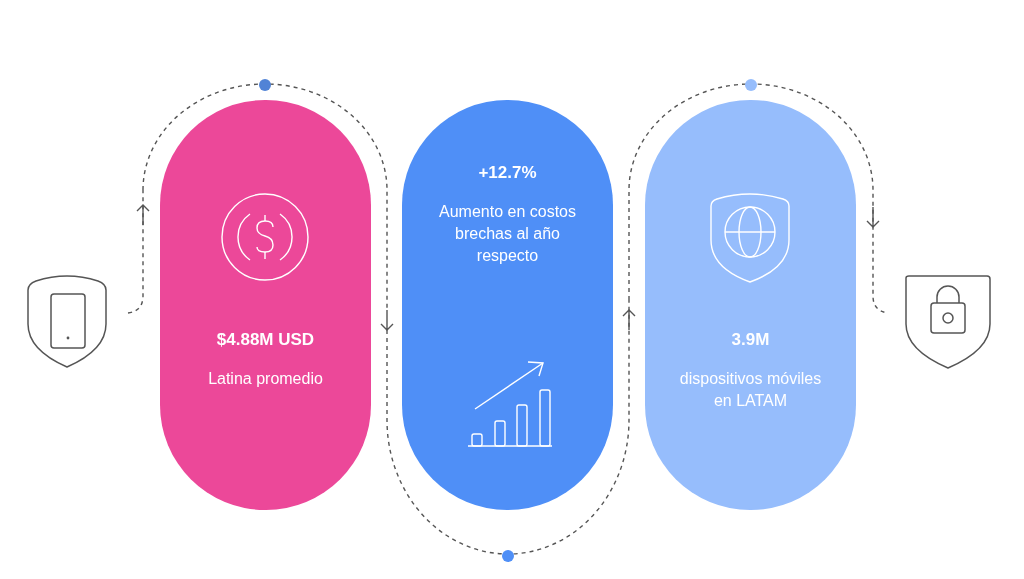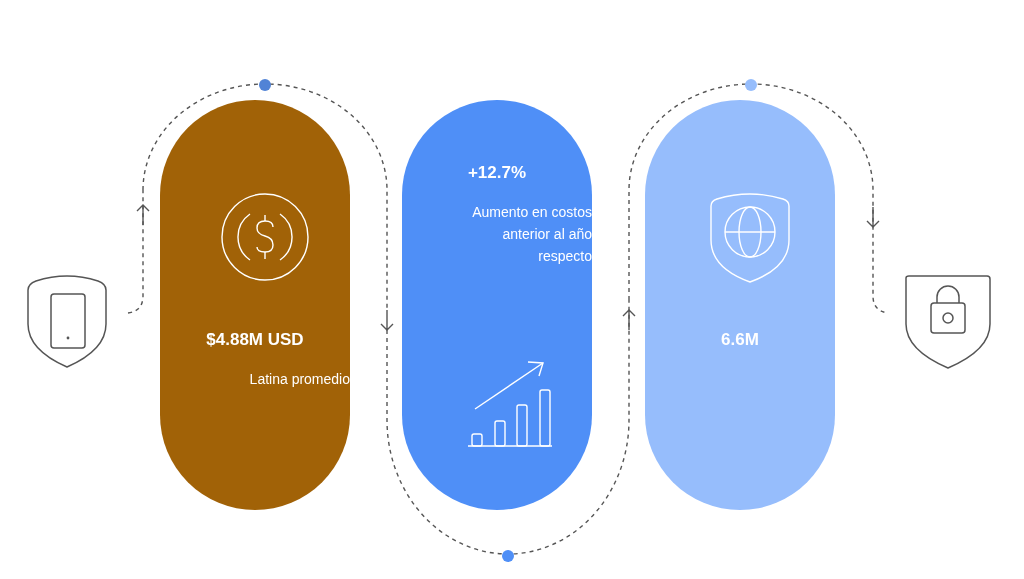--- a/index.html
+++ b/index.html
@@ -1,21 +1,21 @@
 <!DOCTYPE html>
 <html><head>
 <meta charset="utf-8">
 <style>
   html,body{margin:0;padding:0;background:#ffffff;}
   body{width:1024px;height:579px;position:relative;overflow:hidden;font-family:"Liberation Sans",sans-serif;}
   #canvas{position:absolute;left:0;top:0;width:1024px;height:579px;}
-  .pill{position:absolute;width:190px;height:410px;top:100px;border-radius:105px/105px;}
+  .pill{position:absolute;width:211px;height:410px;top:100px;border-radius:105px/105px;}
   .pill-text{position:absolute;left:0;width:100%;text-align:center;color:#ffffff;}
   .stat{font-weight:bold;font-size:17px;}
-  .desc{font-size:14px;line-height:22px;text-align:right;}
+  .desc{font-size:16px;line-height:22px;}
 </style>
 </head>
 <body>
 
 <div id="canvas">
 
   <svg width="1024" height="579" style="position:absolute;left:0;top:0;">
     <g fill="none" stroke="#555555" stroke-width="1.4" stroke-dasharray="4 4">
 
       <path d="M128 313 Q143 311 143 296 L143 190"></path>
@@ -45,58 +45,60 @@
     <circle cx="46" cy="66" r="1.4" fill="#555555"></circle>
   </svg>
 
   <svg width="96" height="100" style="position:absolute;left:900px;top:272px;">
     <path d="M6 6 Q6 4 9 4 L87 4 Q90 4 90 7 L90 52 Q90 78 48 96 Q6 78 6 52 Z" fill="none" stroke="#555555" stroke-width="1.5"></path>
     <path d="M37 31 L37 25 A11 11 0 0 1 59 25 L59 31" fill="none" stroke="#555555" stroke-width="1.5"></path>
     <rect x="31" y="31" width="34" height="30" rx="3" fill="none" stroke="#555555" stroke-width="1.5"></rect>
     <circle cx="48" cy="46" r="5" fill="none" stroke="#555555" stroke-width="1.5"></circle>
   </svg>
 
-  <div class="pill" style="left:160px;background:#a16207;">
+  <div class="pill" style="left:160px;background:#ec4899;">
     <svg width="90" height="90" style="position:absolute;left:60px;top:92px;">
       <circle cx="45" cy="45" r="43" fill="none" stroke="#ffffff" stroke-width="1.4"></circle>
       <path d="M30 22 A28 28 0 0 0 30 68" fill="none" stroke="#ffffff" stroke-width="1.4"></path>
       <path d="M60 22 A28 28 0 0 1 60 68" fill="none" stroke="#ffffff" stroke-width="1.4"></path>
       <path d="M53 35 Q53 29 45 29 Q37 29 37 36 Q37 42 45 44 Q53 46 53 53 Q53 60 45 60 Q37 60 37 55" fill="none" stroke="#ffffff" stroke-width="1.4"></path>
       <line x1="45" y1="23" x2="45" y2="29" stroke="#ffffff" stroke-width="1.4"></line>
       <line x1="45" y1="60" x2="45" y2="67" stroke="#ffffff" stroke-width="1.4"></line>
     </svg>
     <div class="pill-text stat" style="top:230px;">$4.88M USD</div>
     <div class="pill-text desc" style="top:268px;">
       <div>Latina promedio</div>
     </div>
   </div>
 
   <div class="pill" style="left:402px;background:#4f8ff7;">
     <div class="pill-text stat" style="top:63px;">+12.7%</div>
     <div class="pill-text desc" style="top:101px;">
       <div>Aumento en costos</div>
-      <div>anterior al año</div>
+      <div>brechas al año</div>
       <div>respecto</div>
     </div>
     <svg width="100" height="90" style="position:absolute;left:58px;top:258px;">
       <line x1="8" y1="88" x2="92" y2="88" stroke="#ffffff" stroke-width="1.4"></line>
       <rect x="12" y="76" width="10" height="12" rx="2" fill="none" stroke="#ffffff" stroke-width="1.4"></rect>
       <rect x="35" y="63" width="10" height="25" rx="2" fill="none" stroke="#ffffff" stroke-width="1.4"></rect>
       <rect x="57" y="47" width="10" height="41" rx="2" fill="none" stroke="#ffffff" stroke-width="1.4"></rect>
       <rect x="80" y="32" width="10" height="56" rx="2" fill="none" stroke="#ffffff" stroke-width="1.4"></rect>
       <line x1="15" y1="51" x2="83" y2="5" stroke="#ffffff" stroke-width="1.4"></line>
       <path d="M68 4 L83 5 L79 18" fill="none" stroke="#ffffff" stroke-width="1.4"></path>
     </svg>
   </div>
 
   <div class="pill" style="left:645px;background:#96bdfc;">
     <svg width="90" height="95" style="position:absolute;left:60px;top:92px;">
       <path d="M6 14 Q6 9 12 7 Q45 -3 78 7 Q84 9 84 14 L84 48 Q84 76 45 90 Q6 76 6 48 Z" fill="none" stroke="#ffffff" stroke-width="1.4"></path>
       <circle cx="45" cy="40" r="25" fill="none" stroke="#ffffff" stroke-width="1.4"></circle>
       <ellipse cx="45" cy="40" rx="11" ry="25" fill="none" stroke="#ffffff" stroke-width="1.4"></ellipse>
       <line x1="20" y1="40" x2="70" y2="40" stroke="#ffffff" stroke-width="1.4"></line>
     </svg>
-    <div class="pill-text stat" style="top:230px;">6.6M</div>
+    <div class="pill-text stat" style="top:230px;">3.9M</div>
     <div class="pill-text desc" style="top:268px;">
+      <div>dispositivos móviles</div>
+      <div>en LATAM</div>
     </div>
   </div>
 
 </div>
 
 </body></html>

